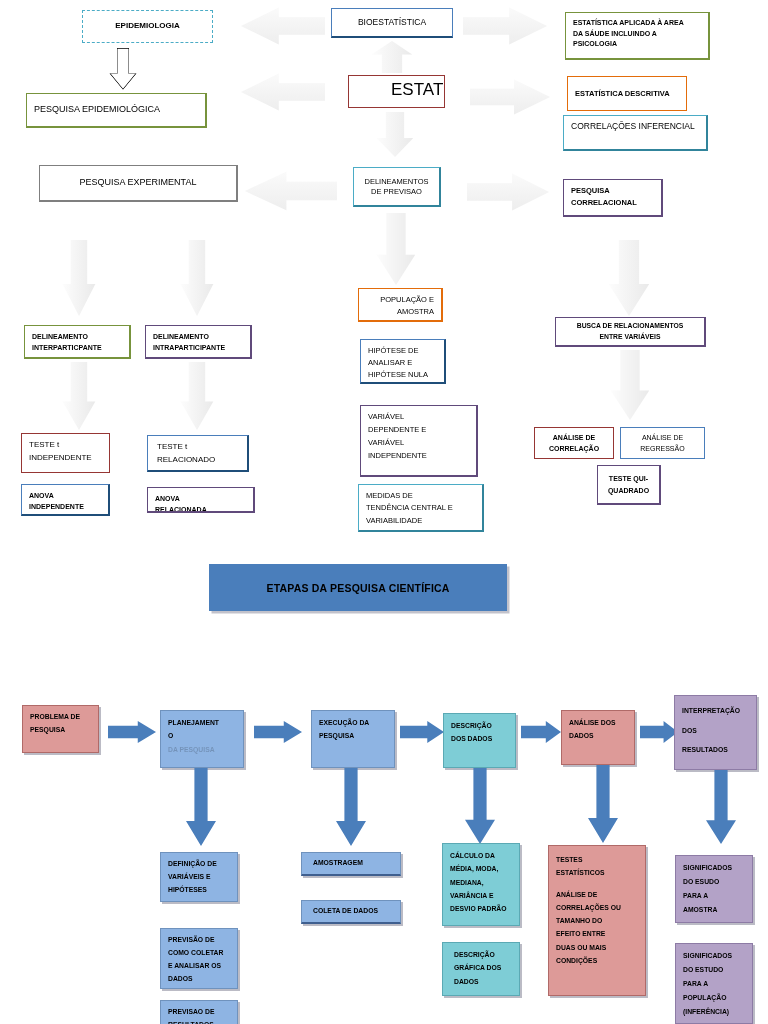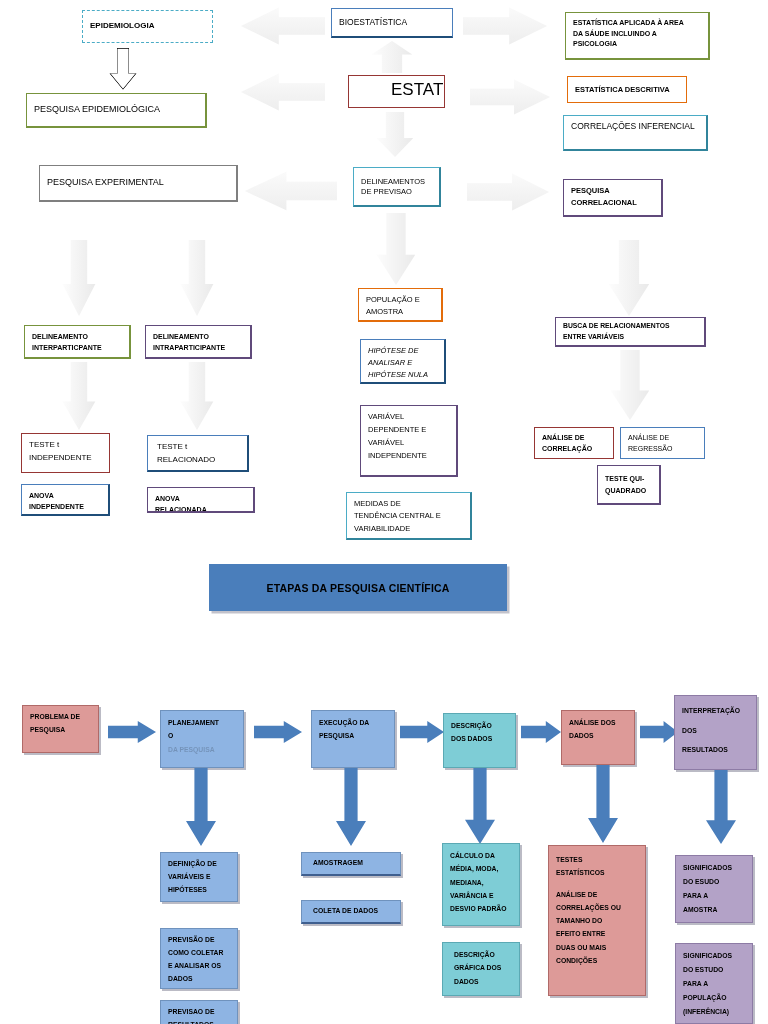--- a/index.html
+++ b/index.html
@@ -15,21 +15,21 @@
     box-sizing:border-box;
     display:flex;
     flex-direction:column;
     justify-content:flex-start;
     padding:5px 7px;
     background:#ffffff;
     line-height:1.28;
     overflow:hidden;
   }
   .box .ln{display:block;white-space:nowrap;}
-  .ctr{align-items:flex-start;text-align:center;}
+  .ctr{align-items:center;text-align:center;}
   .ctr .ln{text-align:center;}
   .mid{justify-content:center;}
   .shs{box-shadow:2px 2px 0 rgba(120,120,140,.5);}
   
   .arrow-right-hollow{
     position:absolute;
     background:linear-gradient(180deg,#fbfbfb,#ededed);
     -webkit-clip-path:polygon(0% 28%,55% 28%,55% 4%,100% 50%,55% 96%,55% 72%,0% 72%);
     clip-path:polygon(0% 28%,55% 28%,55% 4%,100% 50%,55% 96%,55% 72%,0% 72%);
     filter:drop-shadow(1px 1px 0 #cfcfcf);
@@ -131,21 +131,21 @@
   <div class="arrow-right-hollow" style="left:470px;top:78px;width:80px;height:38px;"></div>
 
   <div class="arrow-down-hollow" style="left:376px;top:112px;width:38px;height:45px;"></div>
 
   <div class="box" style="left:565px;top:12px;width:145px;height:48px;border:1px solid #77933c;border-right-width:2.5px;border-bottom-width:2.5px;font-size:7px;font-weight:bold;line-height:1.5;">
     <span class="ln">ESTATÍSTICA APLICADA À AREA</span>
     <span class="ln">DA SÁUDE  INCLUINDO A</span>
     <span class="ln">PSICOLOGIA</span>
   </div>
 
-  <div class="box mid" style="left:567px;top:76px;width:120px;height:27px;border:1.2px solid #e36c0a;font-size:7.5px;font-weight:bold;">
+  <div class="box mid" style="left:567px;top:76px;width:120px;height:35px;border:1.2px solid #e36c0a;font-size:7.5px;font-weight:bold;">
     <span class="ln">ESTATÍSTICA DESCRITIVA</span>
   </div>
 
   <div class="box" style="left:563px;top:115px;width:145px;height:36px;border:1px solid #4bacc6;border-right-width:2.5px;border-bottom-width:2.5px;border-bottom-color:#31849b;border-right-color:#31849b;font-size:8.5px;">
     <span class="ln">CORRELAÇÕES INFERENCIAL</span>
   </div>
 
   <div class="box ctr mid" style="left:353px;top:167px;width:88px;height:40px;border:1px solid #4bacc6;border-right:2.5px solid #31849b;border-bottom:2.5px solid #31849b;font-size:7.5px;">
     <span class="ln">DELINEAMENTOS</span>
     <span class="ln">DE PREVISAO</span>
@@ -198,39 +198,39 @@
   <div class="box" style="left:21px;top:484px;width:89px;height:32px;border:1px solid #4a7ebb;border-right-width:2.5px;border-bottom-width:2.5px;border-right-color:#1f4e79;border-bottom-color:#1f4e79;font-size:7px;font-weight:bold;line-height:1.62;">
     <span class="ln">ANOVA</span>
     <span class="ln">INDEPENDENTE</span>
   </div>
 
   <div class="box" style="left:147px;top:487px;width:108px;height:26px;border:1px solid #604a7b;border-right-width:2.5px;border-bottom-width:2.5px;font-size:7px;font-weight:bold;line-height:1.62;">
     <span class="ln">ANOVA</span>
     <span class="ln">RELACIONADA</span>
   </div>
 
-  <div class="box" style="left:358px;top:288px;width:85px;height:34px;border:1.2px solid #e36c0a;border-right-width:2.5px;border-bottom-width:2.5px;font-size:7.5px;line-height:1.6;">
+  <div class="box" style="left:358px;top:288px;width:85px;height:34px;border:1.2px solid #e36c0a;border-right-width:2.5px;border-bottom-width:2.5px;font-size:7.5px;line-height:1.6;align-items:flex-end;">
     <span class="ln">POPULAÇÃO E</span>
     <span class="ln">AMOSTRA</span>
   </div>
 
-  <div class="box" style="left:360px;top:339px;width:86px;height:45px;border:1px solid #4a7ebb;border-right-width:2.5px;border-bottom-width:2.5px;border-right-color:#1f4e79;border-bottom-color:#1f4e79;font-size:7.5px;line-height:1.62;font-style:italic;">
+  <div class="box" style="left:360px;top:339px;width:86px;height:45px;border:1px solid #4a7ebb;border-right-width:2.5px;border-bottom-width:2.5px;border-right-color:#1f4e79;border-bottom-color:#1f4e79;font-size:7.5px;line-height:1.62;">
     <span class="ln">HIPÓTESE DE</span>
     <span class="ln">ANALISAR E</span>
     <span class="ln">HIPÓTESE NULA</span>
   </div>
 
-  <div class="box" style="left:360px;top:405px;width:98px;height:72px;border:1px solid #604a7b;border-right-width:2.5px;border-bottom-width:2.5px;font-size:7.5px;line-height:1.72;">
+  <div class="box" style="left:360px;top:405px;width:118px;height:72px;border:1px solid #604a7b;border-right-width:2.5px;border-bottom-width:2.5px;font-size:7.5px;line-height:1.72;">
     <span class="ln">VARIÁVEL</span>
     <span class="ln">DEPENDENTE E</span>
     <span class="ln">VARIÁVEL</span>
     <span class="ln">INDEPENDENTE</span>
   </div>
 
-  <div class="box" style="left:346px;top:484px;width:126px;height:48px;border:1px solid #4bacc6;border-right-width:2.5px;border-bottom-width:2.5px;border-right-color:#31849b;border-bottom-color:#31849b;font-size:7.5px;line-height:1.66;margin-top:8px;">
+  <div class="box" style="left:358px;top:484px;width:126px;height:48px;border:1px solid #4bacc6;border-right-width:2.5px;border-bottom-width:2.5px;border-right-color:#31849b;border-bottom-color:#31849b;font-size:7.5px;line-height:1.66;">
     <span class="ln">MEDIDAS DE</span>
     <span class="ln">TENDÊNCIA CENTRAL  E</span>
     <span class="ln">VARIABILIDADE</span>
   </div>
 
   <div class="box ctr mid" style="left:555px;top:317px;width:151px;height:30px;border:1px solid #604a7b;border-right-width:2.5px;border-bottom-width:2.5px;font-size:6.8px;font-weight:bold;line-height:1.6;">
     <span class="ln">BUSCA DE RELACIONAMENTOS</span>
     <span class="ln">ENTRE VARIÁVEIS</span>
   </div>
 

